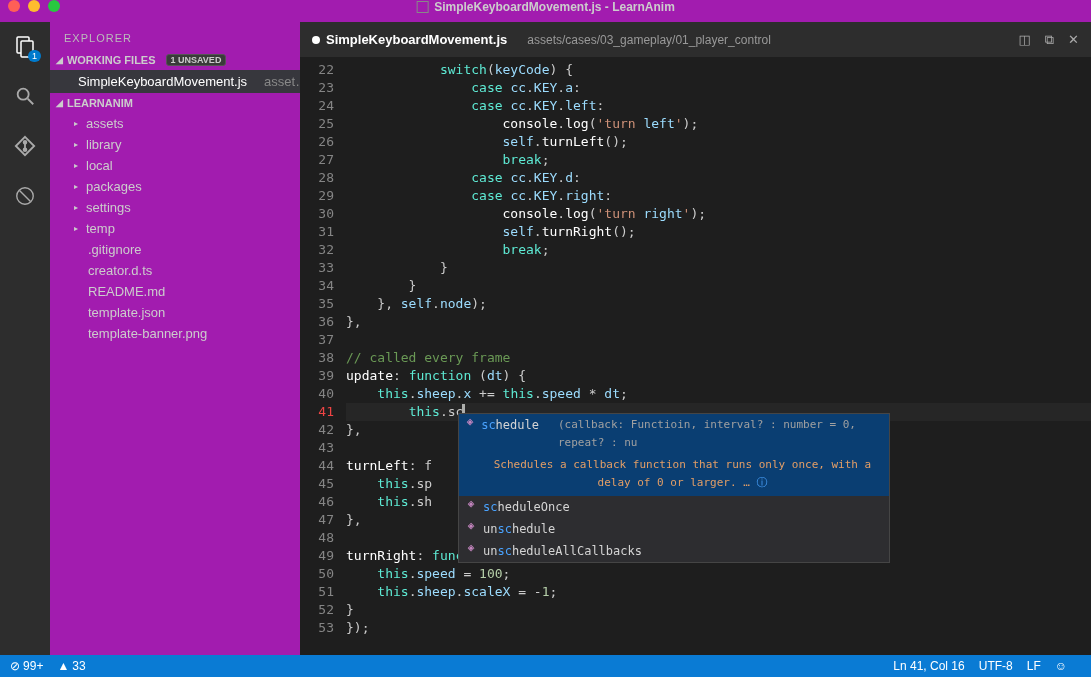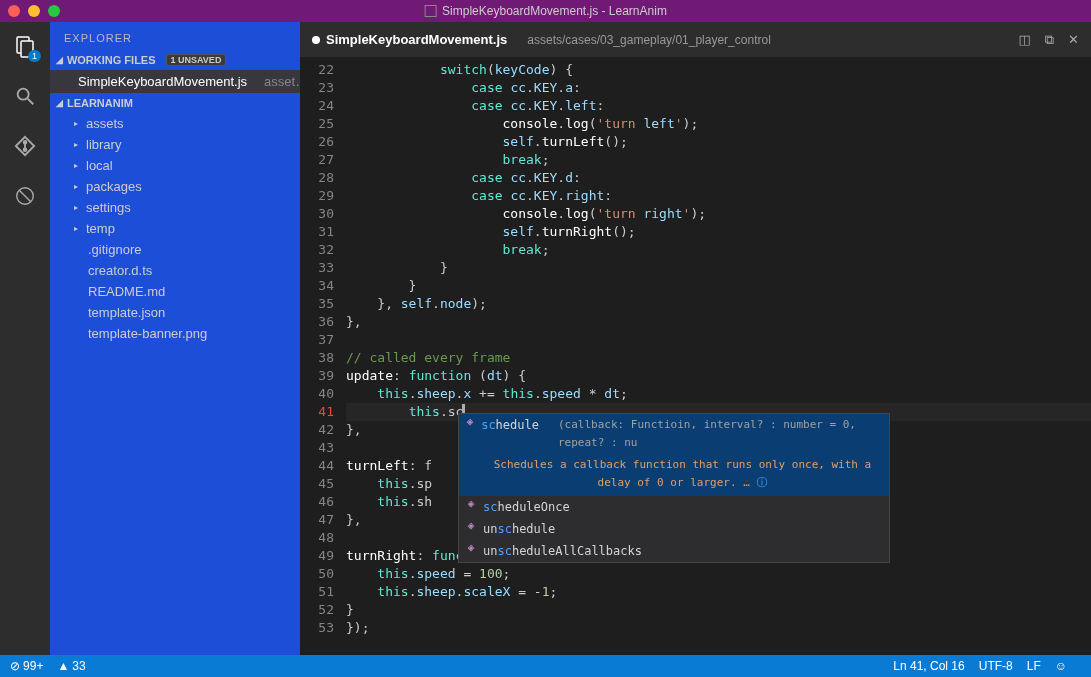--- a/index.html
+++ b/index.html
@@ -7,24 +7,24 @@
   font-family: -apple-system, "Helvetica Neue", Arial, sans-serif;
   background: #1e1e1e;
   color: #cccccc;
   width: 1091px;
   height: 677px;
   overflow: hidden;
   font-size: 13px;
 }
 .titlebar {
   height: 22px;
-  background: #701a75;
-  display: flex;
-  align-items: center;
+  background: #a21caf;
+  display: flex;
   position: relative;
+  font-weight: bold;
 }
 .traffic-lights {
   display: flex;
   gap: 8px;
   padding-left: 8px;
 }
 .traffic-lights .dot {
   width: 12px; height: 12px; border-radius: 50%;
 }
 .dot.red { background: #ff5f57; }
@@ -72,21 +72,21 @@
   bottom: -2px; right: -2px;
   background: #007acc;
   color: #fff;
   font-size: 9px;
   border-radius: 8px;
   padding: 0 4px;
   line-height: 12px;
 }
 .sidebar {
   width: 250px;
-  background: #1d4ed8;
+  background: #a21caf;
   display: flex;
   flex-direction: column;
   color: #bfbfbf;
 }
 .sidebar-title {
   padding: 10px 14px 6px;
   font-size: 11px;
   letter-spacing: 1px;
   color: #bbbbbb;
 }

